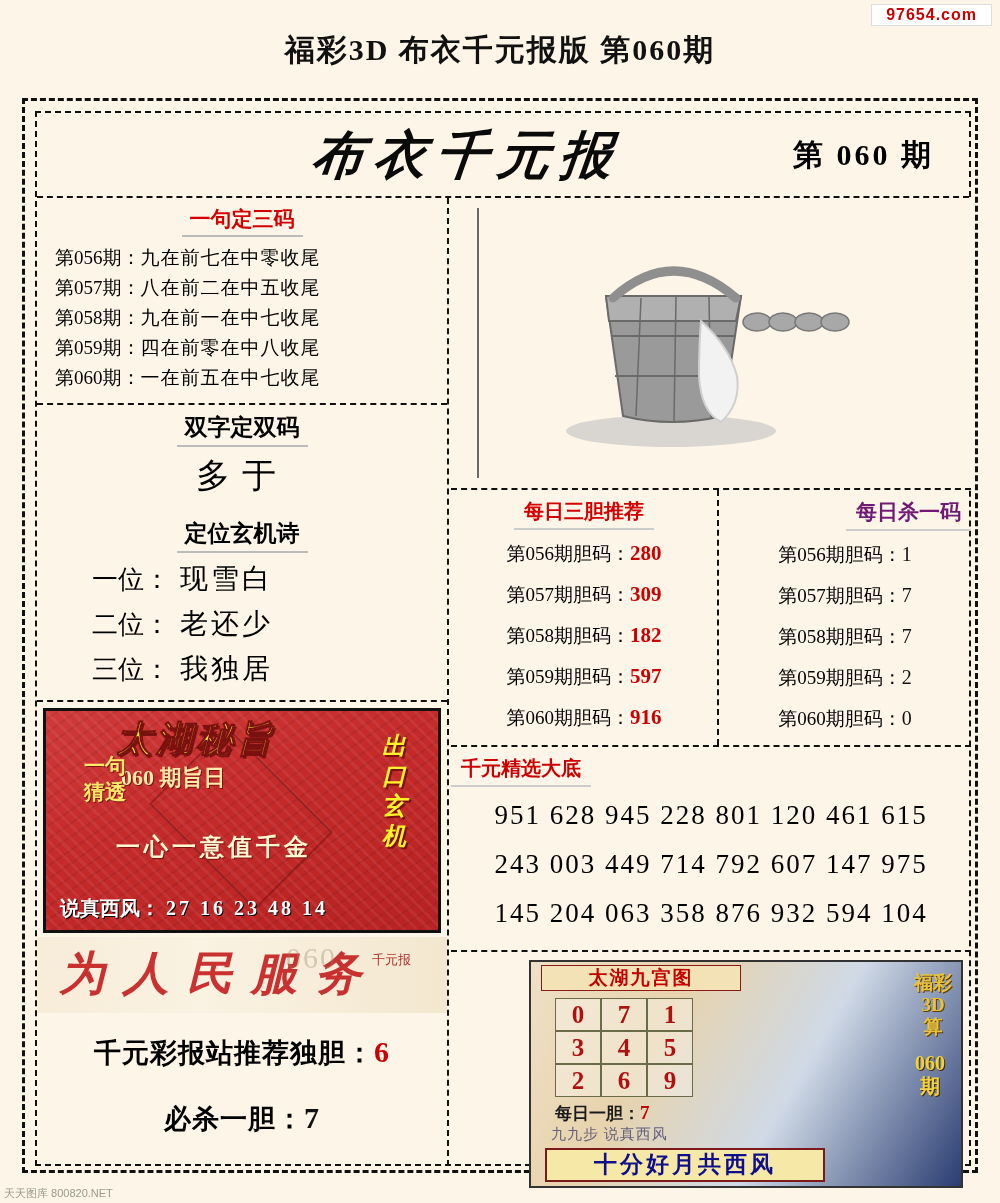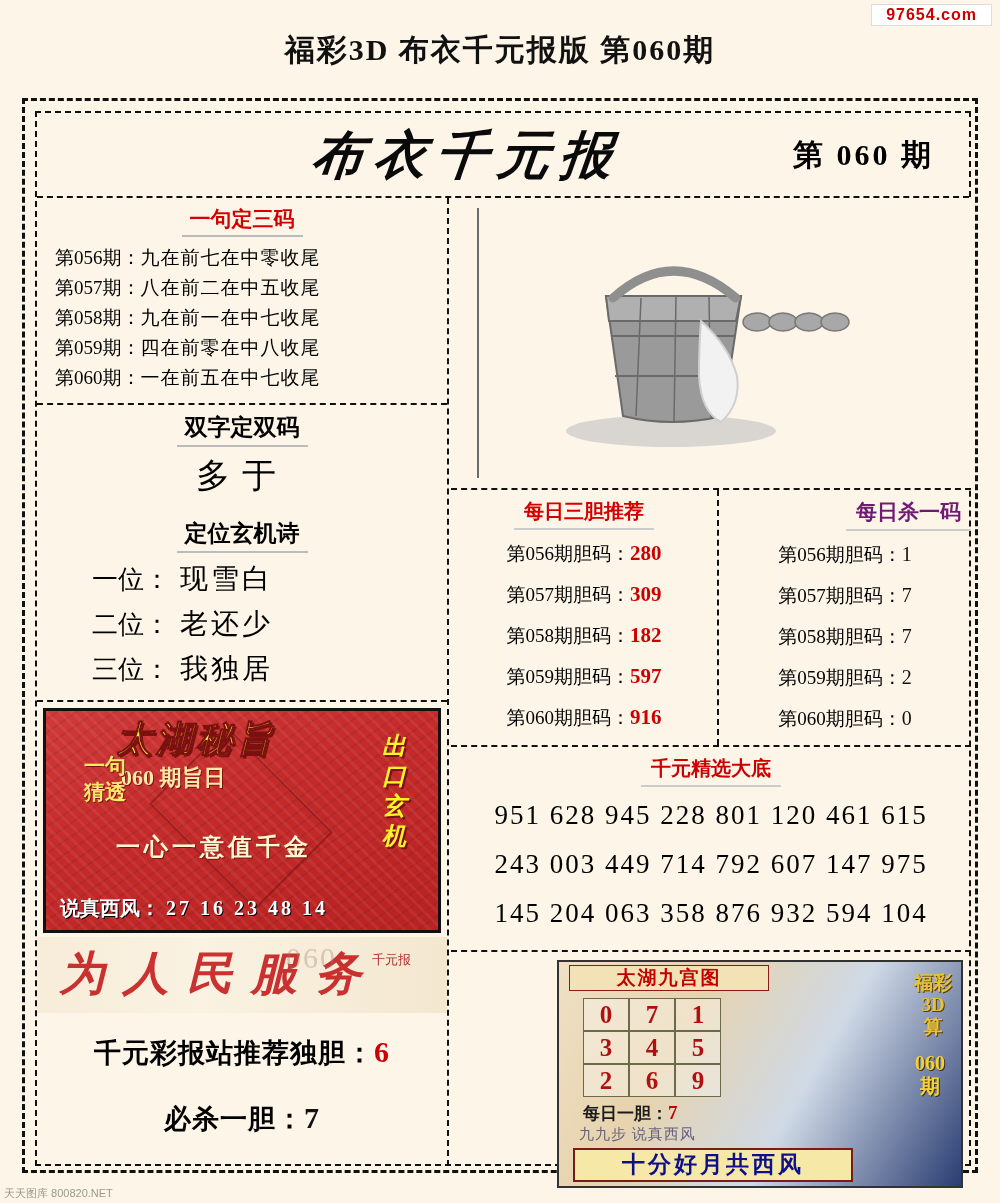--- a/index.html
+++ b/index.html
@@ -281,36 +281,36 @@
     font-size: 19px;
     line-height: 40px;
     text-align: center;
     white-space: nowrap;
   }
   .tri-row .v { color: #cc0000; font-weight: bold; font-size: 21px; }
   .tri-row .vb { color: #111; font-size: 20px; }
 
   .bigpick { border-bottom: 2px dashed #111; padding-bottom: 12px; }
   .bigpick .t {
-    text-align: center; color: #cc0000; font-size: 20px; font-weight: bold;
+    text-align: left; color: #cc0000; font-size: 20px; font-weight: bold;
     padding: 8px 0 4px;
   }
   .bigpick .t .ul { display:inline-block; border-bottom: 2px solid #ccc; padding: 0 10px 3px; }
   .bigpick .row {
     text-align: center;
     font-size: 27px;
     line-height: 49px;
     letter-spacing: 2px;
     font-family: "Liberation Serif", serif;
   }
 
   
   .rb {
     position: relative;
-    margin: 8px 8px 0 106px;
+    margin: 8px 8px 0 78px;
     height: 228px;
     border: 2px solid #333;
     background: linear-gradient(120deg,#efe0c5 0%, #e7d3ad 30%, #cfd9e6 60%, #2a3d72 100%);
     overflow: hidden;
   }
   .rb .hdr {
     position: absolute; top: 3px; left: 10px;
     width: 200px; height: 26px;
     background: #f2e2b5;
     border: 1px solid #8a1a1a;

